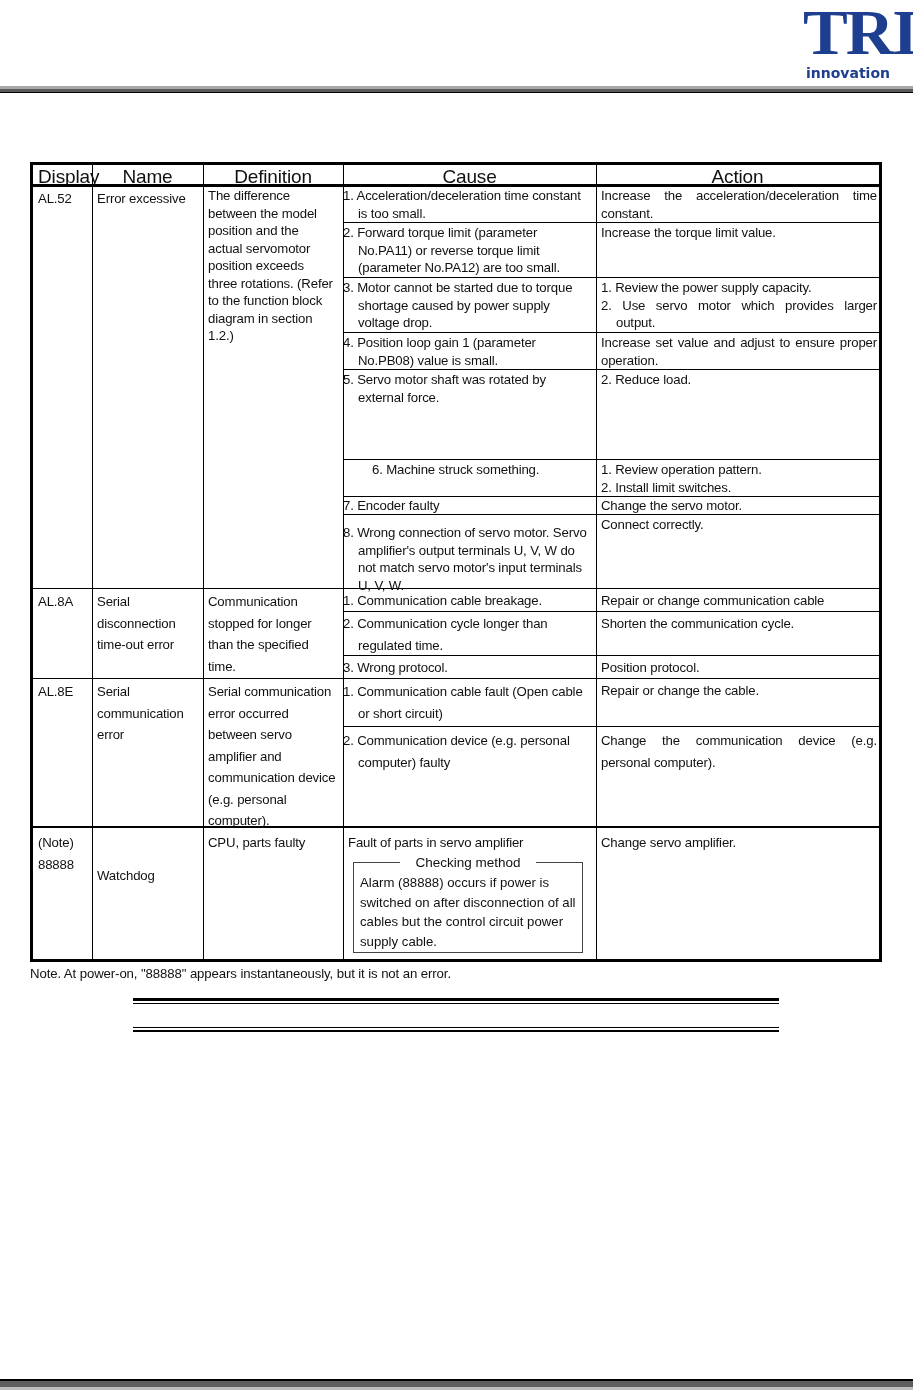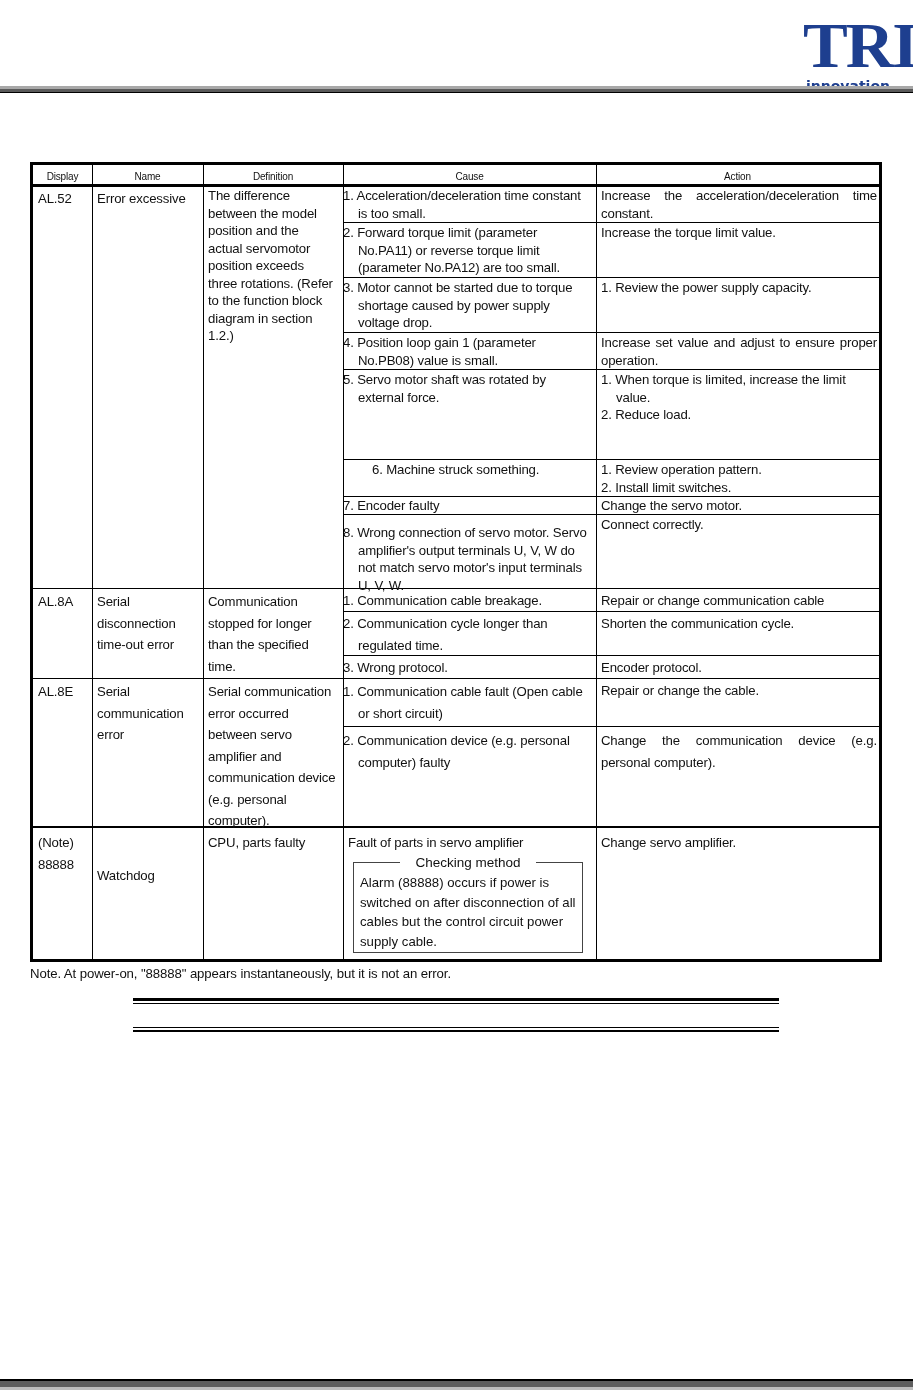--- a/index.html
+++ b/index.html
@@ -1,36 +1,36 @@
 <!DOCTYPE html>
 <html><head>
 <meta charset="utf-8">
 <style>
   html, body { margin: 0; padding: 0; background: #ffffff; }
   body { width: 913px; height: 1390px; position: relative; overflow: hidden;
          font-family: "Liberation Sans", sans-serif; color: #111; }
   
-  .logo { position: absolute; left: 800px; top: 14px; width: 113px; height: 82px; }
+  .logo { position: absolute; left: 800px; top: 1px; width: 113px; height: 82px; }
   .logo-tri { position: absolute; left: 3px; top: 0; font-family: "Liberation Serif", serif; font-weight: bold;
               font-size: 64px; letter-spacing: -2px; color: #1e3f8f; line-height: 64px; transform: scaleX(1.05); transform-origin: left top; }
   .logo-sub { position: absolute; left: 6px; top: 64px; font-family: "DejaVu Sans", sans-serif; font-weight: bold;
               font-size: 14px; color: #1e3f8f; letter-spacing: 0px; }
   .hbar1 { position: absolute; left: 0; top: 86px; width: 913px; height: 3px; background: #a8a8a8; }
   .hbar2 { position: absolute; left: 0; top: 89px; width: 913px; height: 3px; background: #5a5a5a; }
   .hbar3 { position: absolute; left: 0; top: 92px; width: 913px; height: 1px; background: #000; }
   .fbar1 { position: absolute; left: 0; top: 1379px; width: 913px; height: 2px; background: #000; }
   .fbar2 { position: absolute; left: 0; top: 1381px; width: 913px; height: 6px; background: #5e5e5e; }
   .fbar3 { position: absolute; left: 0; top: 1387px; width: 913px; height: 3px; background: #bdbdbd; }
 
   
   .tbl { position: absolute; left: 30px; top: 162px; width: 852px; height: 800px;
          border: 3px solid #000; box-sizing: border-box; }
   .cell { position: absolute; box-sizing: border-box; font-size: 13.2px; line-height: 17.5px;
           padding: 2px 5px; letter-spacing: -0.15px; }
-  .hdr { text-align: center; font-size: 10px; padding-top: 3px; }
+  .hdr { text-align: center; font-size: 19px; padding-top: 3px; }
   .vl { position: absolute; width: 1px; background: #000; }
   .hl { position: absolute; height: 1px; background: #000; }
   .hl2 { position: absolute; height: 3px; background: #000; }
   .li { padding-left: 15px; text-indent: -15px; }
   .just { text-align: justify; text-align-last: left; }
   .spaced { line-height: 21.5px; }
   .box { position: absolute; left: 353px; top: 862px; width: 230px; height: 91px; box-sizing: border-box;
          border: 1px solid #444; }
   .box-title { position: absolute; left: 400px; top: 855px; width: 136px; text-align: center; background: #fff;
                font-size: 13.5px; line-height: 16px; }
@@ -85,28 +85,28 @@
 
 <div class="cell li" style="left:343px; top:185px; width:253px;">1. Acceleration/deceleration time constant is too small.</div>
 <div class="cell just" style="left:596px; top:185px; width:286px;">Increase the acceleration/deceleration time constant.</div>
 
 <div class="cell li" style="left:343px; top:222px; width:253px;">2. Forward torque limit (parameter No.PA11) or reverse torque limit (parameter No.PA12) are too small.</div>
 <div class="cell" style="left:596px; top:222px; width:286px;">Increase the torque limit value.</div>
 
 <div class="cell li" style="left:343px; top:277px; width:253px;">3. Motor cannot be started due to torque shortage caused by power supply voltage drop.</div>
 <div class="cell" style="left:596px; top:277px; width:286px;">
   <div class="li">1. Review the power supply capacity.</div>
+  <div class="li just">2. Use servo motor which provides larger output.</div>
 </div>
 
 <div class="cell li" style="left:343px; top:332px; width:253px;">4. Position loop gain 1 (parameter No.PB08) value is small.</div>
 <div class="cell just" style="left:596px; top:332px; width:286px;">Increase set value and adjust to ensure proper operation.</div>
 
 <div class="cell li" style="left:343px; top:369px; width:253px;">5. Servo motor shaft was rotated by external force.</div>
 <div class="cell" style="left:596px; top:369px; width:286px;">
-  <div class="li">1. When torque is limited, increase the limit value.</div>
   <div class="li">2. Reduce load.</div>
 </div>
 
 <div class="cell li" style="left:343px; top:459px; width:253px;padding-left:44px;">6. Machine struck something.</div>
 <div class="cell" style="left:596px; top:459px; width:286px;">
   <div class="li">1. Review operation pattern.</div>
   <div class="li">2. Install limit switches.</div>
 </div>
 
 <div class="cell li" style="left:343px; top:496px; width:253px; padding-top:1px;">7. Encoder faulty</div>
@@ -119,21 +119,21 @@
 <div class="cell spaced" style="left:92px; top:589px; width:111px;">Serial disconnection time-out error</div>
 <div class="cell spaced" style="left:203px; top:589px; width:140px;">Communication stopped for longer than the specified time.</div>
 
 <div class="cell li" style="left:343px; top:590px; width:253px;">1. Communication cable breakage.</div>
 <div class="cell" style="left:596px; top:590px; width:286px;">Repair or change communication cable</div>
 
 <div class="cell li spaced" style="left:343px; top:611px; width:253px;">2. Communication cycle longer than regulated time.</div>
 <div class="cell spaced" style="left:596px; top:611px; width:286px;">Shorten the communication cycle.</div>
 
 <div class="cell li" style="left:343px; top:657px; width:253px;">3. Wrong protocol.</div>
-<div class="cell" style="left:596px; top:657px; width:286px;">Encoder protocol.</div>
+<div class="cell" style="left:596px; top:657px; width:286px;">Position protocol.</div>
 
 <div class="cell spaced" style="left:33px; top:679px; width:59px;">AL.8E</div>
 <div class="cell spaced" style="left:92px; top:679px; width:111px;">Serial communication error</div>
 <div class="cell spaced" style="left:203px; top:679px; width:140px;">Serial communication error occurred between servo amplifier and communication device (e.g. personal computer).</div>
 
 <div class="cell li spaced" style="left:343px; top:679px; width:253px;">1. Communication cable fault (Open cable or short circuit)</div>
 <div class="cell" style="left:596px; top:680px; width:286px;">Repair or change the cable.</div>
 
 <div class="cell li spaced" style="left:343px; top:728px; width:253px;">2. Communication device (e.g. personal computer) faulty</div>
 <div class="cell just spaced" style="left:596px; top:728px; width:286px;">Change the communication device (e.g. personal computer).</div>

